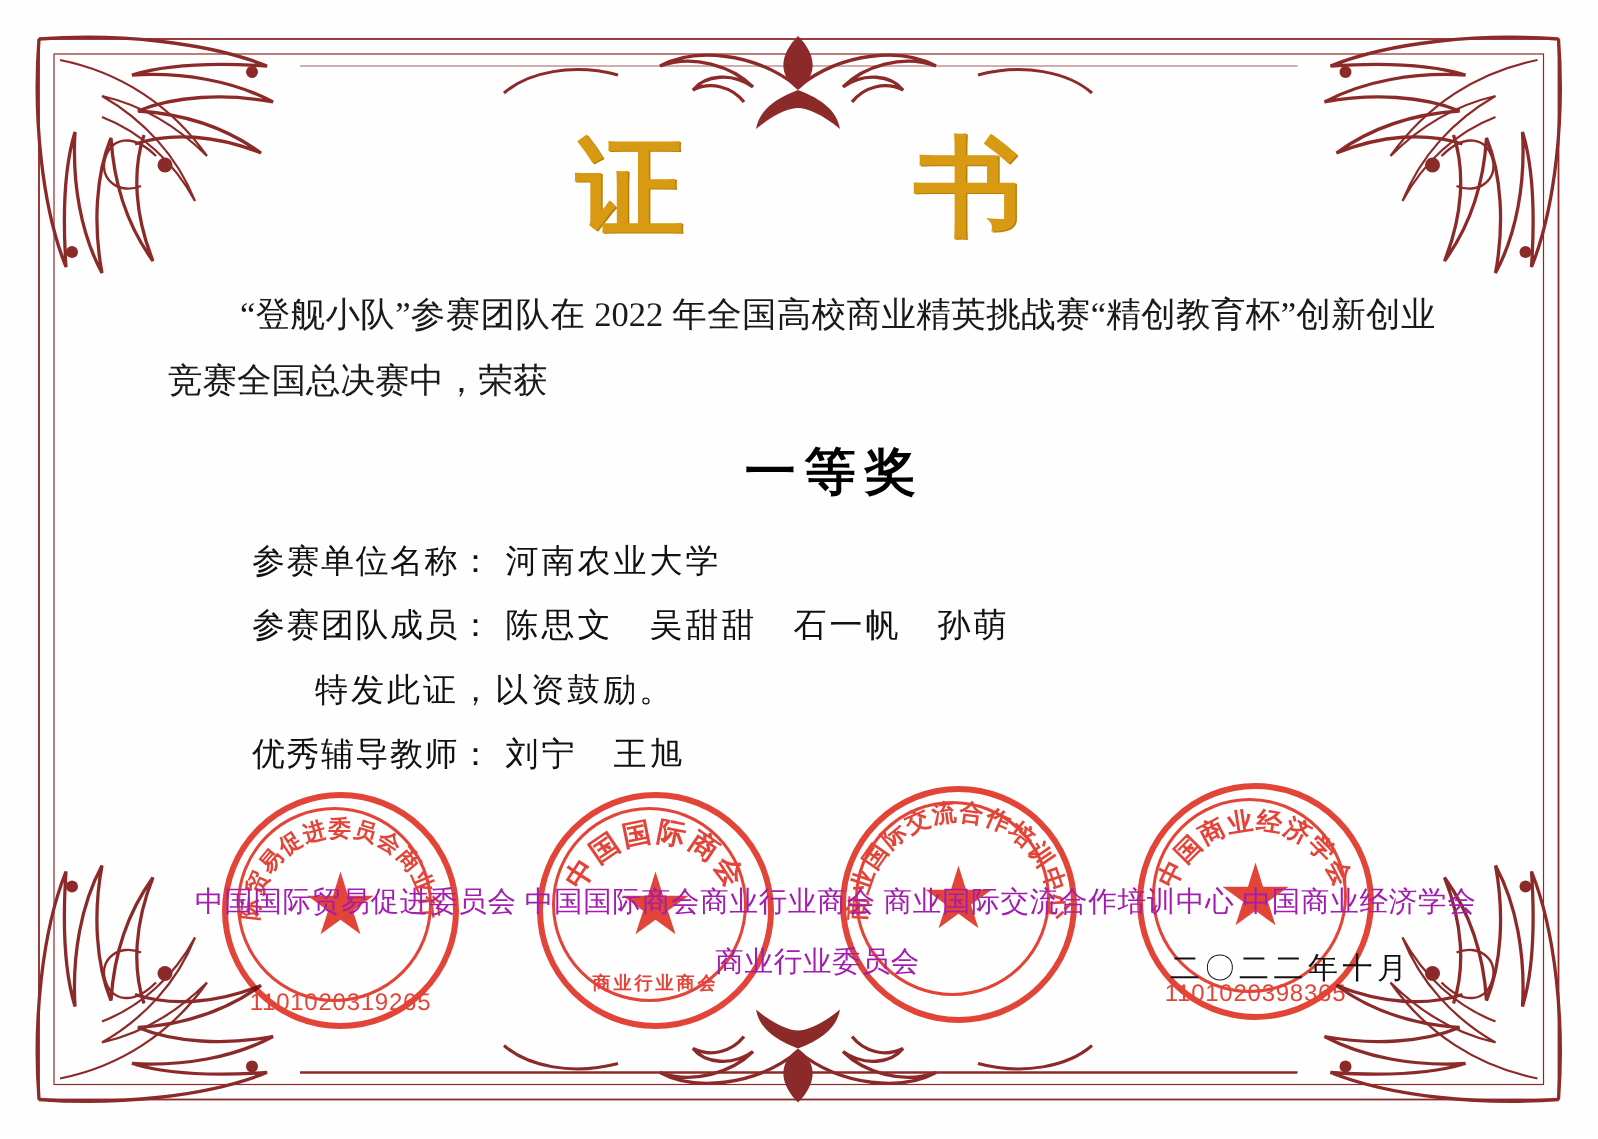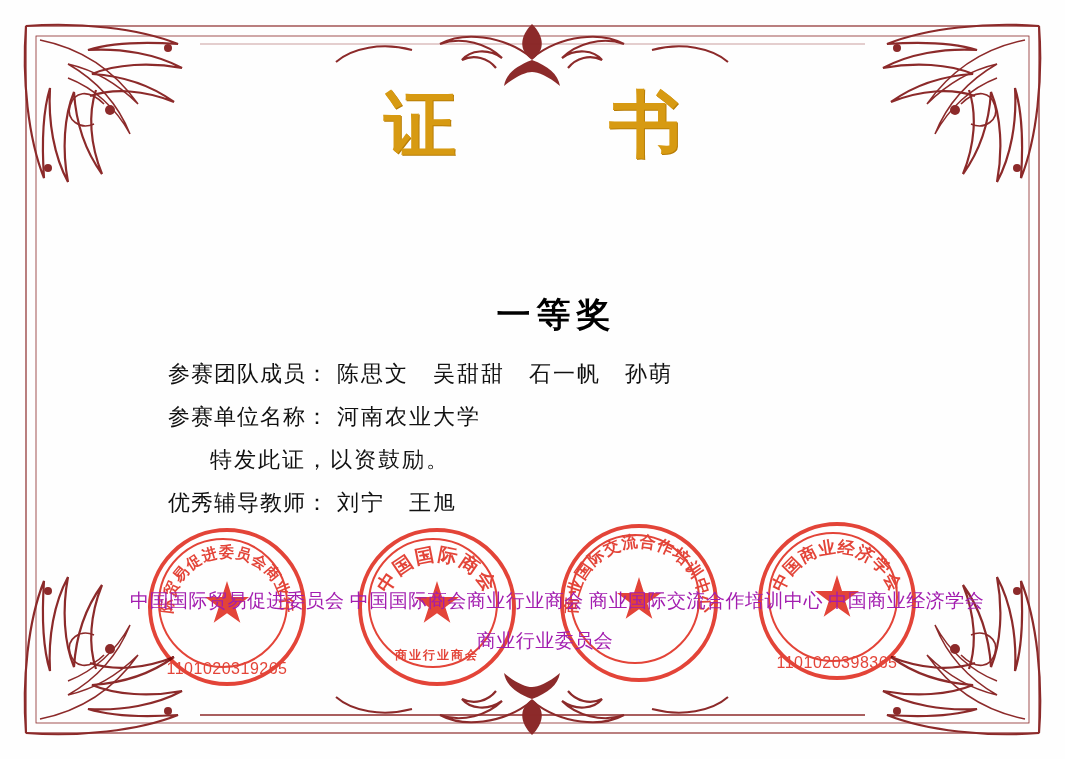--- a/index.html
+++ b/index.html
@@ -207,29 +207,30 @@
     <use href="#top-center" transform="translate(532,14)"></use>
 
     <use href="#top-center" transform="translate(532,745) scale(1,-1)"></use>
 
     <path d="M200,44 L865,44" stroke="#8c2a2a" stroke-width="0.9" fill="none" opacity="0.5"></path>
     <path d="M200,715 L865,715" stroke="#8c2a2a" stroke-width="1.6" fill="none"></path>
   </svg>
 
   <div class="title">证 书</div>
 
+  <div class="body-text">“登舰小队”参赛团队在 2022 年全国高校商业精英挑战赛“精创教育杯”创新创业竞赛全国总决赛中，荣获</div>
 
   <div class="award">一等奖</div>
 
   <div class="details">
     <div class="detail-row">
-      <span class="detail-label">参赛团队成员：</span><span class="detail-value">陈思文　吴甜甜　石一帆　孙萌</span>
+      <span class="detail-label">参赛单位名称：</span><span class="detail-value">河南农业大学</span>
     </div>
     <div class="detail-row">
-      <span class="detail-label">参赛单位名称：</span><span class="detail-value">河南农业大学</span>
+      <span class="detail-label">参赛团队成员：</span><span class="detail-value">陈思文　吴甜甜　石一帆　孙萌</span>
     </div>
     <div class="detail-row">
       <span class="detail-note">特发此证，以资鼓励。</span>
     </div>
     <div class="detail-row">
       <span class="detail-label">优秀辅导教师：</span><span class="detail-value">刘宁　王旭</span>
     </div>
   </div>
 
   <div class="seal" id="seal-1">
@@ -285,14 +286,15 @@
       </text>
     </svg>
     <div class="star"></div>
     <div class="seal-bottom">1101020398365</div>
   </div>
 
   <div class="issuers">
     <div class="issuers-line1">中国国际贸易促进委员会 中国国际商会商业行业商会  商业国际交流合作培训中心  中国商业经济学会</div>
     <div class="issuers-line2">商业行业委员会</div>
   </div>
+  <div class="date">二〇二二年十月</div>
 
 </div>
 
 </body></html>

